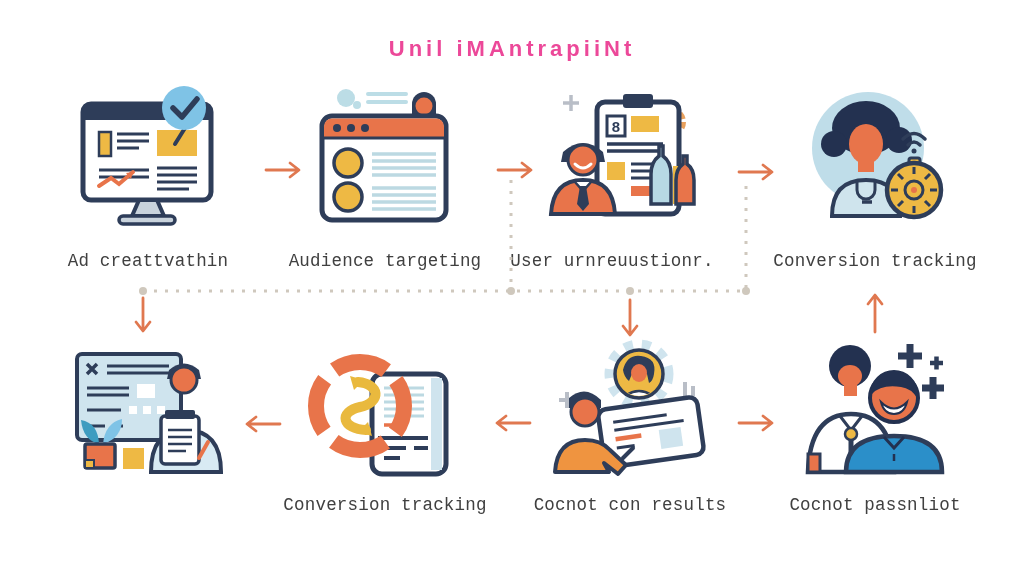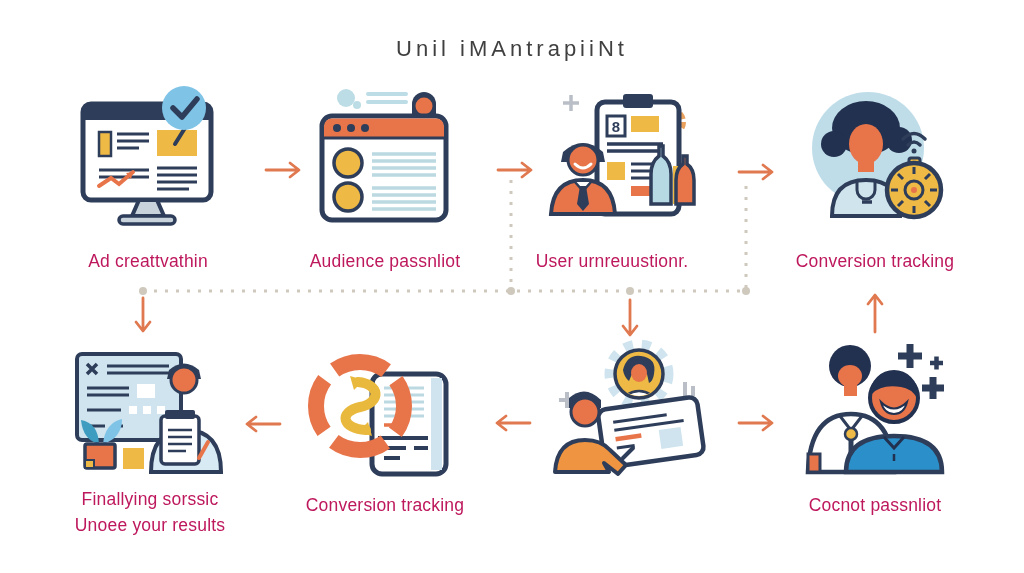--- a/index.html
+++ b/index.html
@@ -2,26 +2,26 @@
 <html><head>
 <meta charset="utf-8">
 <style>
   html,body{margin:0;padding:0;background:#ffffff;}
   .canvas{
     position:relative;width:1024px;height:573px;background:#ffffff;
     font-family:"Liberation Sans", sans-serif;overflow:hidden;
   }
   .title{
     position:absolute;top:36px;left:0;width:1024px;text-align:center;
-    font-size:22px;letter-spacing:4px;color:#404040;font-weight:400;
+    font-size:22px;letter-spacing:4px;color:#ec4899;font-weight:700;
   }
   .step-icon{position:absolute;width:170px;height:160px;}
   .step-label{
     position:absolute;width:260px;text-align:center;font-size:17.5px;
-    color:#be185d;font-weight:500;letter-spacing:.2px;line-height:26px;
+    color:#404040;font-weight:500;letter-spacing:.2px;line-height:26px;font-family:Liberation Mono, monospace;
   }
   .flow-overlay{position:absolute;left:0;top:0;width:1024px;height:573px;pointer-events:none;}
 </style>
 </head>
 <body>
 
 <div class="canvas">
 
   <div class="title">Unil iMAntrapiiNt</div>
 
@@ -54,21 +54,21 @@
     <path d="M32 36.5 h104 a8 8 0 0 1 8 8 v11 H24 v-11 a8 8 0 0 1 8-8 z" fill="#e8744a"></path>
     <path d="M24 56 h120" stroke="#2e3d59" stroke-width="3"></path>
     <circle cx="37" cy="46" r="4" fill="#2e3d59"></circle>
       <circle cx="51" cy="46" r="4" fill="#2e3d59"></circle>
       <circle cx="65" cy="46" r="4" fill="#2e3d59"></circle>
     <circle cx="48" cy="81" r="14" fill="#eeb944" stroke="#2e3d59" stroke-width="3.5"></circle>
     <circle cx="48" cy="115" r="14" fill="#eeb944" stroke="#2e3d59" stroke-width="3.5"></circle>
     <path d="M72 72 H136 M72 79 H136 M72 86 H136 M72 93 H136" stroke="#bcd9e2" stroke-width="3.5" fill="none"></path>
     <path d="M72 106 H136 M72 113 H136 M72 120 H136 M72 127 H136" stroke="#bcd9e2" stroke-width="3.5" fill="none"></path>
   </svg>
-  <div class="step-label" style="left:255px;top:248px">Audience passnliot</div>
+  <div class="step-label" style="left:255px;top:248px">Audience targeting</div>
 
   <svg class="step-icon" style="left:545px;top:82px" viewBox="0 0 170 160">
     <path d="M18 21 h16 M26 13 v16" stroke="#b9bec7" stroke-width="3.5" fill="none"></path>
     <circle cx="126" cy="40" r="12" fill="none" stroke="#e8a05c" stroke-width="6" stroke-dasharray="6 5"></circle>
     <rect x="52" y="20" width="82" height="112" rx="8" fill="#fff" stroke="#2e3d59" stroke-width="5"></rect>
     <rect x="78" y="12" width="30" height="14" rx="3" fill="#2e3d59"></rect>
     <rect x="62" y="34" width="18" height="20" fill="#fff" stroke="#2e3d59" stroke-width="3"></rect>
     <text x="71" y="50" font-size="15" font-weight="bold" fill="#2e3d59" text-anchor="middle" font-family="Liberation Sans,sans-serif">8</text>
     <rect x="86" y="34" width="28" height="16" fill="#eeb944"></rect>
     <path d="M62 62 H118 M62 69 H118" stroke="#2e3d59" stroke-width="3.5" fill="none"></path>
@@ -127,24 +127,20 @@
     <rect x="96" y="80" width="38" height="48" rx="4" fill="#fff" stroke="#2e3d59" stroke-width="3.5"></rect>
     <rect x="100" y="74" width="30" height="9" rx="2" fill="#2e3d59"></rect>
     <path d="M103 94 H127 M103 101 H127 M103 108 H127 M103 115 H121" stroke="#2e3d59" stroke-width="2.5" fill="none"></path>
     <path d="M134 122 l9 -16" stroke="#e8744a" stroke-width="4" stroke-linecap="round"></path>
     <path d="M34 108 q-16 -4 -18 -24 q17 3 18 24 z" fill="#3e9cc0"></path>
     <path d="M38 108 q2 -21 19 -25 q0 19 -19 25 z" fill="#7fc3e6"></path>
     <rect x="20" y="108" width="30" height="24" rx="2" fill="#e8744a" stroke="#2e3d59" stroke-width="3.5"></rect>
     <rect x="20" y="124" width="9" height="8" fill="#eeb944" stroke="#2e3d59" stroke-width="2"></rect>
     <rect x="58" y="112" width="21" height="21" fill="#eeb944"></rect>
   </svg>
-  <div class="step-label" style="left:20px;top:486px">
-    <div>Finallying sorssic</div>
-    <div>Unoee your results</div>
-  </div>
 
   <svg class="step-icon" style="left:300px;top:336px" viewBox="0 0 170 160">
     <rect x="72" y="38" width="74" height="100" rx="10" fill="#fff" stroke="#2e3d59" stroke-width="5"></rect>
     <rect x="131" y="42" width="11" height="92" fill="#cfe4ee"></rect>
     <path d="M84 52 H124 M84 59 H124 M84 66 H124 M84 73 H124 M84 80 H124" stroke="#bcd9e2" stroke-width="3" fill="none"></path>
     <path d="M84 89 H98" stroke="#e8744a" stroke-width="3.5" fill="none"></path>
     <path d="M78 102 H128 M78 112 H106 M114 112 H128 M84 122 H100" stroke="#2e3d59" stroke-width="4" fill="none"></path>
     <circle cx="60" cy="70" r="44" fill="none" stroke="#e8744a" stroke-width="16" stroke-dasharray="55 14" stroke-dashoffset="27"></circle>
     <path d="M58 46 c22 2 24 20 2 25 c-22 5 -18 22 6 23" stroke="#e9b93e" stroke-width="10" fill="none" stroke-linecap="round"></path>
     <path d="M50 40 l14 4 l-10 10 z" fill="#e9b93e"></path>
@@ -170,20 +166,21 @@
       <path d="M70 82 H124 M70 90 H140" stroke="#2e3d59" stroke-width="3" fill="none"></path>
       <path d="M70 99 H96" stroke="#e8744a" stroke-width="4.5" fill="none"></path>
       <path d="M70 108 H88" stroke="#2e3d59" stroke-width="3" fill="none"></path>
       <rect x="114" y="96" width="22" height="19" fill="#cfe4ee"></rect>
     </g>
     <path d="M24 62 q16 -14 32 2 v8 h-32 z" fill="#2e3d59"></path>
     <circle cx="40" cy="76" r="14" fill="#e8744a" stroke="#2e3d59" stroke-width="3"></circle>
     <path d="M10 136 q2 -32 30 -32 q16 0 25 10 l16 15 l-8 9 l-14 -11 q5 9 5 9 z" fill="#ef9440" stroke="#2e3d59" stroke-width="4" stroke-linejoin="round"></path>
     <path d="M78 122 l10 -10" stroke="#2e3d59" stroke-width="4" stroke-linecap="round"></path>
   </svg>
+  <div class="step-label" style="left:500px;top:492px">Cocnot con results</div>
 
   <svg class="step-icon" style="left:790px;top:336px" viewBox="0 0 170 160">
     <path d="M108 20 h24 M120 8 v24" stroke="#2e3d59" stroke-width="7" fill="none"></path>
     <path d="M140 27 h13 M146.5 20.5 v13" stroke="#2e3d59" stroke-width="4.5" fill="none"></path>
     <path d="M132 52 h22 M143 41 v22" stroke="#2e3d59" stroke-width="7" fill="none"></path>
     <circle cx="60" cy="30" r="21" fill="#233150"></circle>
     <ellipse cx="60" cy="40" rx="12" ry="11" fill="#e8744a"></ellipse>
     <rect x="54" y="48" width="13" height="12" fill="#e8744a"></rect>
     <path d="M18 136 q2 -58 43 -58 q41 0 43 58 z" fill="#fff" stroke="#2e3d59" stroke-width="4.5"></path>
     <path d="M50 80 l10 13 M72 80 l-10 13" stroke="#2e3d59" stroke-width="3" fill="none"></path>

